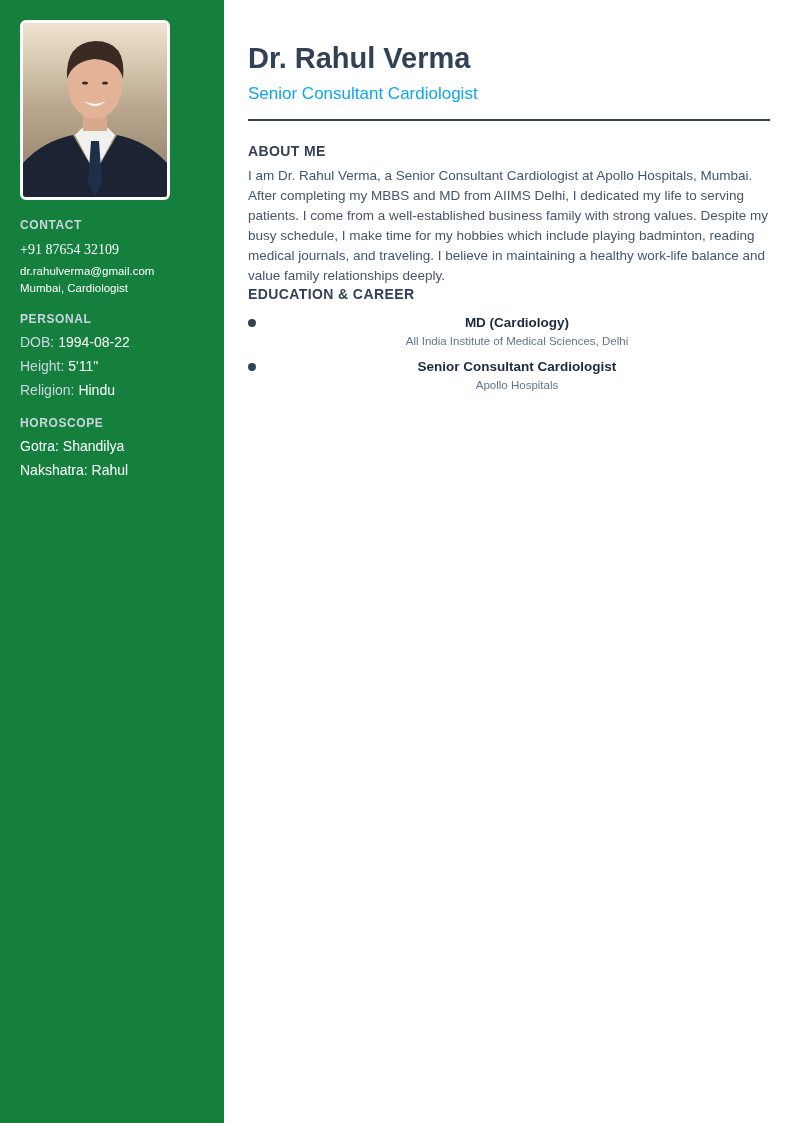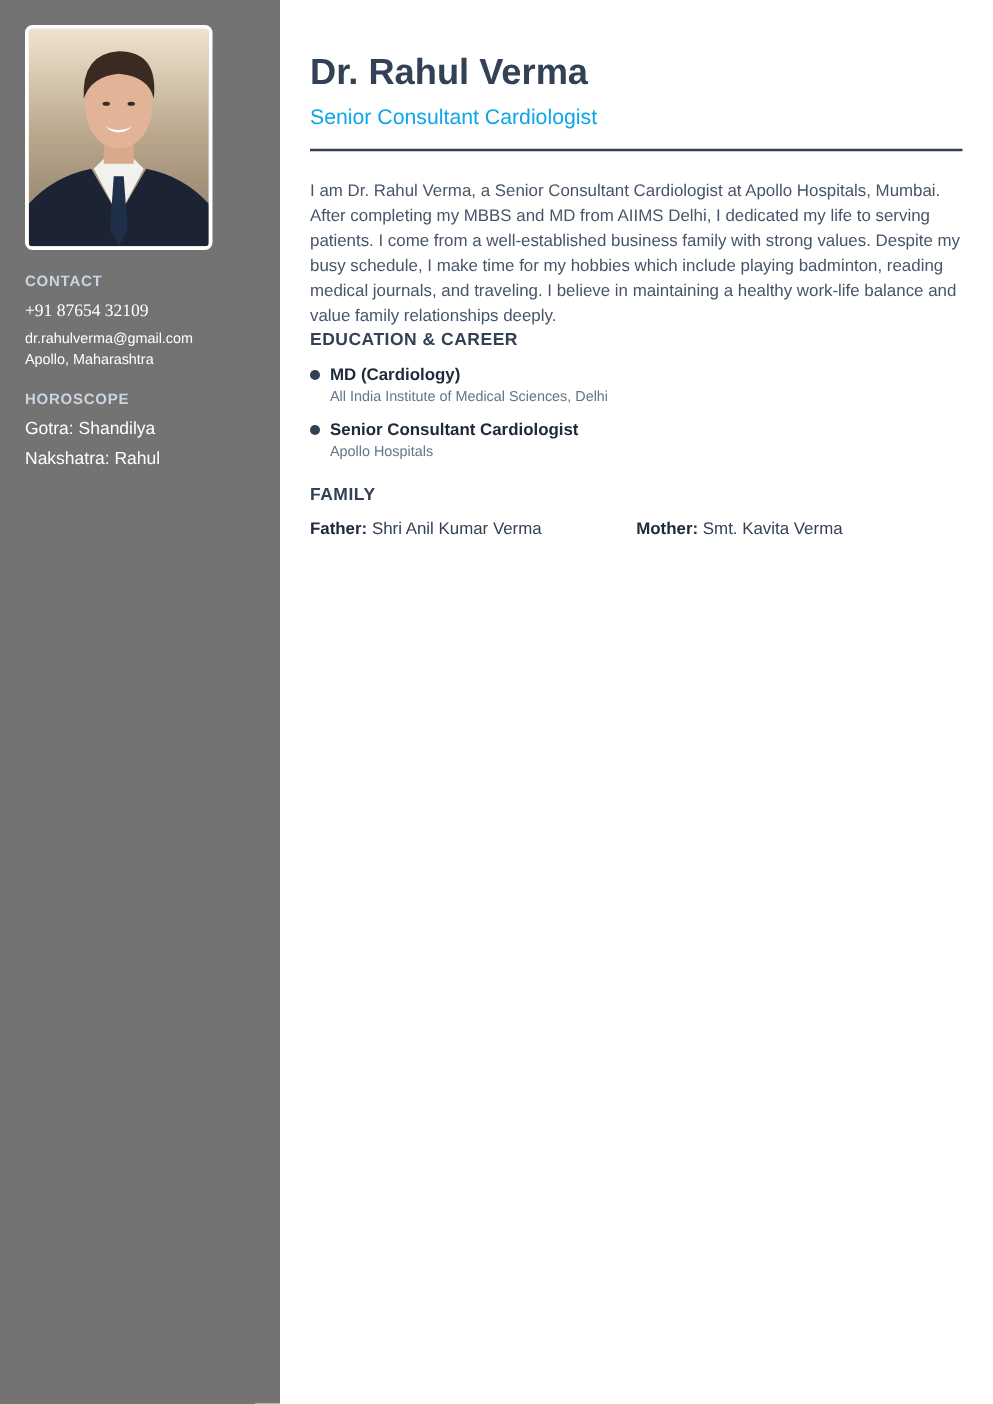--- a/index.html
+++ b/index.html
@@ -1,21 +1,21 @@
 <!DOCTYPE html>
 <html><head>
   <meta charset="utf-8">
   <style>
     * { margin: 0; padding: 0; box-sizing: border-box; }
     html, body { width: 794px; height: 1123px; background: #ffffff; overflow: hidden; }
     body { font-family: "Liberation Sans", "DejaVu Sans", sans-serif; position: relative; }
 
     .sidebar {
       position: absolute; left: 0; top: 0; width: 224px; height: 1123px;
-      background: #737373; color: #ffffff;
+      background: #15803d; color: #ffffff;
       padding: 20px 20px;
     }
     .photo-frame {
       width: 150px; height: 180px;
       border: 3px solid #ffffff; border-radius: 6px;
       overflow: hidden; background: #d9cbb6;
       position: relative;
     }
     .photo-frame svg { display: block; width: 100%; height: 100%; }
 
@@ -53,21 +53,21 @@
     .section-heading {
       font-size: 14px; font-weight: bold; color: #334155;
       letter-spacing: 0.4px; text-transform: uppercase;
     }
     .about { margin-top: 22px; }
     .about p {
       font-size: 13.5px; color: #475569; line-height: 20px; margin-top: 7px;
     }
 
     .edu { }
-    .edu-item { position: relative; padding-left: 16px; margin-top: 10px; }
+    .edu-item { position: relative; padding-left: 16px; margin-top: 10px; text-align: center; }
     .edu-item:first-of-type { margin-top: 12px; }
     .edu-item .dot {
       position: absolute; left: 0; top: 5px; width: 8px; height: 8px;
       border-radius: 50%; background: #334155;
     }
     .edu-item .deg { font-size: 13.5px; font-weight: bold; color: #1e293b; line-height: 18px; }
     .edu-item .inst { font-size: 11.5px; color: #64748b; margin-top: 2px; line-height: 14px; }
 
     .family { margin-top: 18px; }
     .family-row { display: flex; margin-top: 12px; font-size: 13.5px; color: #334155; }
@@ -104,60 +104,63 @@
       <ellipse cx="62" cy="60" rx="3" ry="1.6" fill="#3a2a22"></ellipse>
       <ellipse cx="82" cy="60" rx="3" ry="1.6" fill="#3a2a22"></ellipse>
       <path d="M61 78 Q72 88 83 78 Q72 84 61 78 Z" fill="#ffffff"></path>
     </svg>
   </div>
 
   <section class="contact">
     <div class="side-heading">CONTACT</div>
     <div class="phone">+91 87654 32109</div>
     <div class="email">dr.rahulverma@gmail.com</div>
-    <div class="loc">Apollo, Maharashtra</div>
+    <div class="loc">Mumbai, Cardiologist</div>
   </section>
 
+  <section class="personal">
+    <div class="side-heading">PERSONAL</div>
+    <div class="kv">
+      <span class="k">DOB:</span>
+      <span class="v">1994-08-22</span>
+    </div>
+    <div class="kv">
+      <span class="k">Height:</span>
+      <span class="v">5'11"</span>
+    </div>
+    <div class="kv">
+      <span class="k">Religion:</span>
+      <span class="v">Hindu</span>
+    </div>
+  </section>
 
   <section class="horoscope">
     <div class="side-heading">HOROSCOPE</div>
     <div class="line">Gotra: Shandilya</div>
     <div class="line">Nakshatra: Rahul</div>
   </section>
 </aside>
 
 <main class="main">
   <h1 class="name">Dr. Rahul Verma</h1>
   <div class="title">Senior Consultant Cardiologist</div>
   <div class="rule"></div>
 
   <section class="about">
+    <h2 class="section-heading">ABOUT ME</h2>
     <p>I am Dr. Rahul Verma, a Senior Consultant Cardiologist at Apollo Hospitals, Mumbai. After completing my MBBS and MD from AIIMS Delhi, I dedicated my life to serving patients. I come from a well-established business family with strong values. Despite my busy schedule, I make time for my hobbies which include playing badminton, reading medical journals, and traveling. I believe in maintaining a healthy work-life balance and value family relationships deeply.</p>
   </section>
 
   <section class="edu">
     <h2 class="section-heading">EDUCATION &amp; CAREER</h2>
     <div class="edu-item">
       <span class="dot"></span>
       <div class="deg">MD (Cardiology)</div>
       <div class="inst">All India Institute of Medical Sciences, Delhi</div>
     </div>
     <div class="edu-item">
       <span class="dot"></span>
       <div class="deg">Senior Consultant Cardiologist</div>
       <div class="inst">Apollo Hospitals</div>
     </div>
   </section>
 
-  <section class="family">
-    <h2 class="section-heading">FAMILY</h2>
-    <div class="family-row">
-      <div class="col">
-        <span class="lbl">Father:</span>
-        <span>Shri Anil Kumar Verma</span>
-      </div>
-      <div class="col">
-        <span class="lbl">Mother:</span>
-        <span>Smt. Kavita Verma</span>
-      </div>
-    </div>
-  </section>
 </main>
 
 </body></html>

